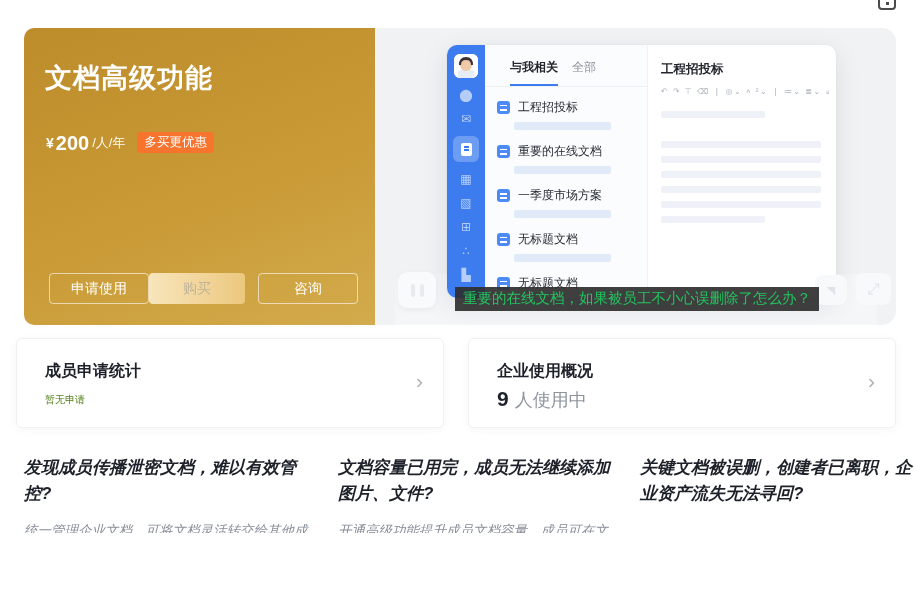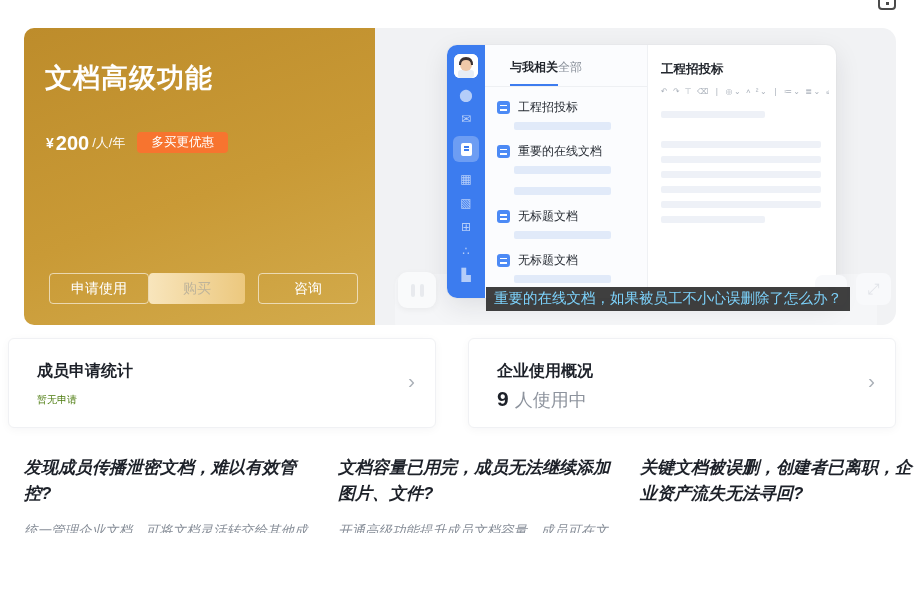--- a/index.html
+++ b/index.html
@@ -16,21 +16,21 @@
   .plan-card { position:absolute; left:24px; top:28px; width:351px; height:297px;
     border-radius:10px 0 0 10px;
     background:linear-gradient(160deg,#BD8C2B 0%,#C99A36 55%,#D3AB4C 100%); }
   .plan-title { position:absolute; left:21px; top:32px; font-size:27px; font-weight:700;
     color:#fff; letter-spacing:1px; }
   .price-row { position:absolute; left:22px; top:104px; display:flex; align-items:center; color:#fff; }
   .price-cur { font-size:14px; font-weight:600; margin-right:2px; }
   .price-num { font-size:20px; font-weight:700; line-height:1; }
   .price-unit { font-size:13px; margin-left:3px; opacity:.95; }
   .price-badge { margin-left:12px; background:#F7742F; color:#fff; font-size:12.5px;
-    padding:2px 14px; border-radius:4px; }
+    padding:2px 7px; border-radius:4px; }
   .plan-buttons { position:absolute; left:16px; top:245px; display:flex; }
   .btn { height:31px; border-radius:4px; font-size:14px; display:flex; align-items:center;
     justify-content:center; cursor:pointer; }
   .btn-buy { width:96px; background:linear-gradient(90deg,#F8E5BC,#ECC87E); color:#BFB49A;
     border:none; }
   .btn-ghost { width:100px; background:transparent; border:1px solid rgba(255,255,255,.6);
     color:#fff; }
   .btn-apply { margin-left:9px; } .btn-consult { margin-left:13px; }
 
   
@@ -57,21 +57,21 @@
   .avatar { width:24px; height:24px; border-radius:6px; overflow:hidden; background:#fff; }
   .sb-icon { color:rgba(255,255,255,.62); font-size:12px; height:14px; line-height:14px; }
   .sb-sel { width:26px; height:26px; background:rgba(255,255,255,.25); border-radius:6px;
     display:flex; align-items:center; justify-content:center; }
   .sb-doc { width:11px; height:13px; background:#fff; border-radius:2px; position:relative; }
   .sb-doc::after { content:""; position:absolute; left:3px; top:3px; width:5px; height:7px;
     background:linear-gradient(#3C7CEF 2px,transparent 2px,transparent 3px,#3C7CEF 3px,#3C7CEF 5px,transparent 5px) no-repeat; }
 
   .list-panel { position:absolute; left:38px; top:0; width:163px; height:253px;
     background:#FBFCFE; border-right:1px solid #EFF1F4; padding-top:14px; }
-  .tabs { display:flex; padding:0 0 0 25px; font-size:12px;
+  .tabs { display:flex; gap:14px; padding:0 0 0 25px; font-size:12px;
     border-bottom:1px solid #EEF0F3; }
   .tab { padding-bottom:8px; color:#878E98; }
   .tab.active { color:#23272E; font-weight:700; border-bottom:2px solid #3D7CEF; }
   .doc-items { padding:12px 0 0 12px; }
   .doc-item { margin-bottom:13px; }
   .doc-row { display:flex; align-items:center; }
   .doc-ico { width:13px; height:13px; background:#4C8AF5; border-radius:3px; position:relative; }
   .doc-ico::after { content:""; position:absolute; left:3px; top:4px; width:7px; height:6px;
     background:linear-gradient(#fff 1.5px,transparent 1.5px,transparent 4px,#fff 4px) no-repeat; }
   .doc-label { margin-left:8px; font-size:12px; color:#262B33; font-weight:500; }
@@ -81,27 +81,27 @@
     padding:16px 0 0 13px; }
   .editor-title { font-size:12.5px; font-weight:600; color:#23272E; }
   .toolbar { margin-top:9px; font-size:8px; color:#A9B0BA; letter-spacing:1.5px;
     white-space:nowrap; overflow:hidden; width:168px; }
   .ebars { margin-top:15px; }
   .ebar { height:7px; background:#EEF1F7; border-radius:2px; margin-bottom:8px; }
   .ebar.short { width:104px; } .ebar.long { width:160px; }
   .gap1 { margin-bottom:23px; } .gap2 { margin-top:6px; }
 
   .caption { position:absolute; left:80px; top:259px; background:rgba(47,47,47,.92);
-    color:#7dd3fc; font-size:14.5px; padding:2px 8px 3px; white-space:nowrap; z-index:5;margin-left:31px; }
+    color:#22c55e; font-size:14.5px; padding:2px 8px 3px; white-space:nowrap; z-index:5; }
 
   
   .stat-card { position:absolute; top:338px; height:90px; background:#fff;
     border:1px solid #F0F1F4; border-radius:6px; box-shadow:0 2px 10px rgba(29,33,41,.04);
     cursor:pointer; }
-  .stat-left { left:8px; width:428px; } .stat-right { left:468px; width:428px; }
+  .stat-left { left:16px; width:428px; } .stat-right { left:468px; width:428px; }
   .stat-title { position:absolute; left:28px; top:22px; font-size:16px; font-weight:700;
     color:#1D2129; }
   .stat-sub { position:absolute; left:28px; top:54px; font-size:10px; color:#4d7c0f; }
   .stat-valrow { position:absolute; left:28px; top:48px; display:flex; align-items:baseline; }
   .stat-val { font-size:21px; font-weight:700; color:#1D2129; }
   .stat-suffix { font-size:18px; color:#8D939D; margin-left:6px; }
   .chevron { position:absolute; right:20px; top:50%; transform:translateY(-58%);
     font-size:21px; color:#ABB1B8; font-weight:400; }
 
   
@@ -173,20 +173,24 @@
               <div class="doc-bar"></div>
             </div>
             <div class="doc-item">
               <div class="doc-row">
                 <div class="doc-ico"></div>
                 <span class="doc-label">重要的在线文档</span>
               </div>
               <div class="doc-bar"></div>
             </div>
             <div class="doc-item">
+              <div class="doc-row">
+                <div class="doc-ico"></div>
+                <span class="doc-label">一季度市场方案</span>
+              </div>
               <div class="doc-bar"></div>
             </div>
             <div class="doc-item">
               <div class="doc-row">
                 <div class="doc-ico"></div>
                 <span class="doc-label">无标题文档</span>
               </div>
               <div class="doc-bar"></div>
             </div>
             <div class="doc-item">

